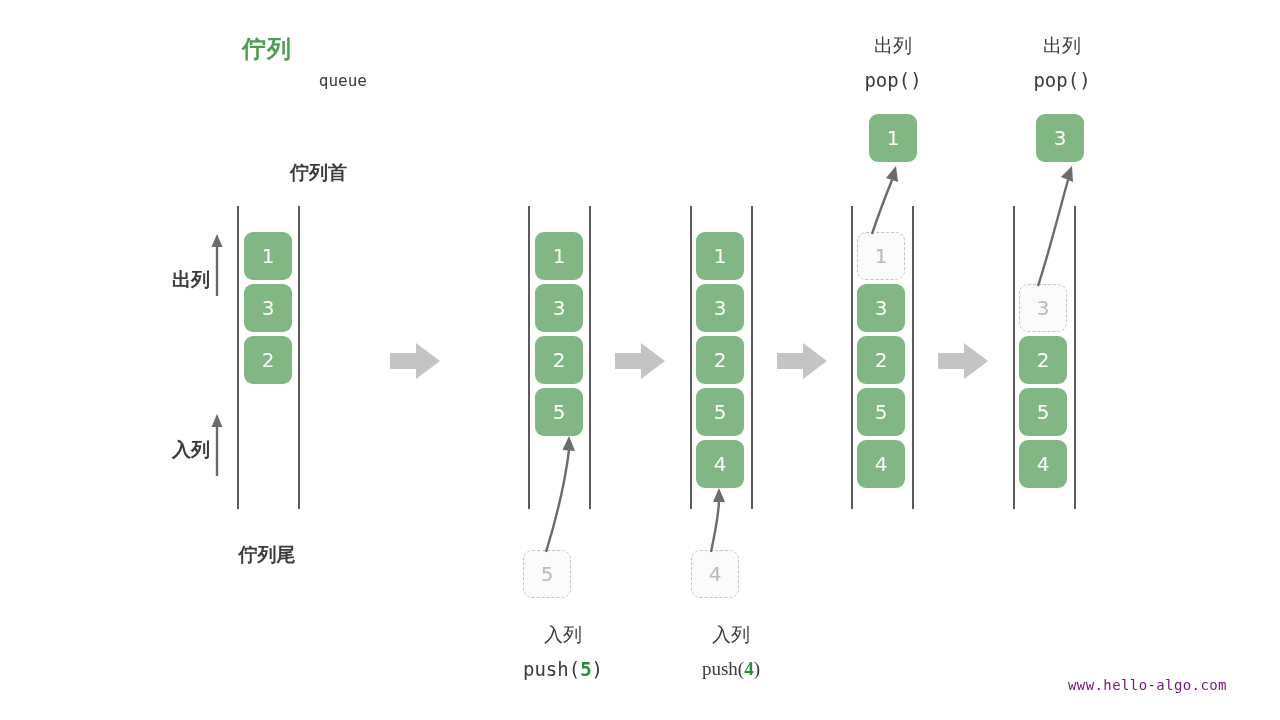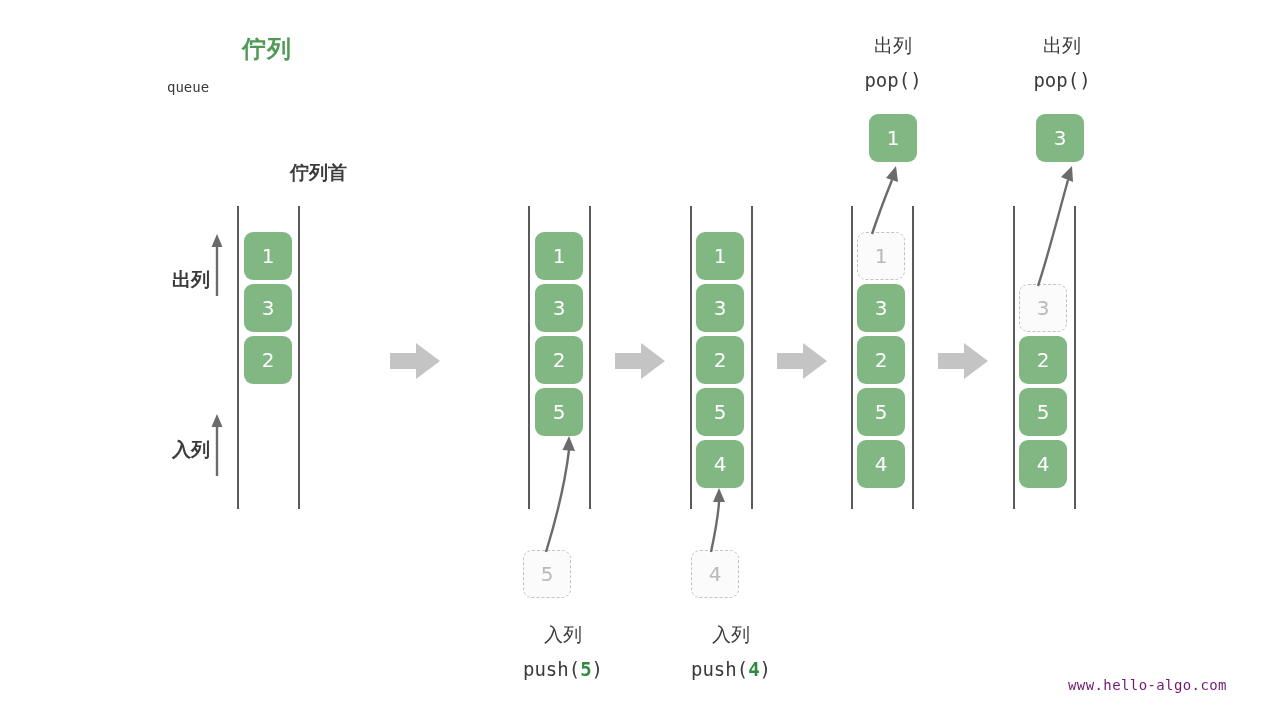--- a/index.html
+++ b/index.html
@@ -25,25 +25,24 @@
 
   
   .title-cn {
     font-size: 24px;
     font-weight: bold;
     color: #4f9a55;
     text-align: center;
     letter-spacing: 1px;
   }
   .title-en {
-    font-size: 14px;
+    font-size: 16px;
     font-family: "DejaVu Sans Mono", "Liberation Mono", monospace;
     color: #3b3b3b;
-    text-align: left;
-    margin-top: 8px;
+    text-align: right;
   }
   .label-bold {
     font-size: 19px;
     font-weight: bold;
     color: #3b3b3b;
     text-align: center;
     white-space: nowrap;
   }
   .op-cn {
     font-size: 19px;
@@ -106,20 +105,21 @@
 </style>
 </head>
 <body>
 
 <div id="canvas">
 
   <div class="abs title-cn" style="left:167px; top:33px; width:200px;">佇列</div>
   <div class="abs title-en" style="left:167px; top:71px; width:200px;">queue</div>
 
   <div class="abs label-bold" style="left:187px; top:160px; width:160px;text-align:right;">佇列首</div>
+  <div class="abs label-bold" style="left:187px; top:542px; width:160px;">佇列尾</div>
 
   <div class="abs label-bold" style="left:140px; top:267px; width:70px; text-align:right;">出列</div>
   <div class="abs label-bold" style="left:140px; top:437px; width:70px; text-align:right;">入列</div>
 
   <svg class="thin-arrow" style="left:204px; top:232px;" width="26" height="66">
     <line x1="13" y1="64" x2="13" y2="12" stroke="#6b6b6b" stroke-width="2.4"></line>
     <polygon points="13,2 7.5,15 18.5,15" fill="#6b6b6b"></polygon>
   </svg>
 
   <svg class="thin-arrow" style="left:204px; top:412px;" width="26" height="66">
@@ -172,21 +172,21 @@
     <div class="node abs" style="left:696px; top:388px;">5</div>
     <div class="node abs" style="left:696px; top:440px;">4</div>
   </div>
 
   <div class="node ghost abs" style="left:691px; top:550px;">4</div>
   <svg class="curve" style="left:690px; top:482px;" width="60" height="72">
     <path d="M 21 70 C 24 56, 28 36, 29 20" stroke="#6b6b6b" stroke-width="2.4" fill="none"></path>
     <polygon points="29,6 23,20 35,20" fill="#6b6b6b"></polygon>
   </svg>
   <div class="abs op-cn" style="left:651px; top:622px; width:160px;">入列</div>
-  <div class="abs op-code" style="left:651px; top:658px; width:160px;"><span>push(</span><span class="arg">4</span><span>)</span></div>
+  <div class="abs op-code" style="left:651px; top:658px; width:160px;font-family:Liberation Serif, serif;"><span>push(</span><span class="arg">4</span><span>)</span></div>
 
   <svg class="block-arrow" style="left:777px; top:343px;" width="52" height="36">
     <polygon points="0,10 26,10 26,0 50,18 26,36 26,26 0,26" fill="#c4c4c4"></polygon>
   </svg>
 
   <div>
     <div class="rail" style="left:851px; top:206px; height:303px;"></div>
     <div class="rail" style="left:912px; top:206px; height:303px;"></div>
 
     <div class="node ghost abs" style="left:857px; top:232px;">1</div>

